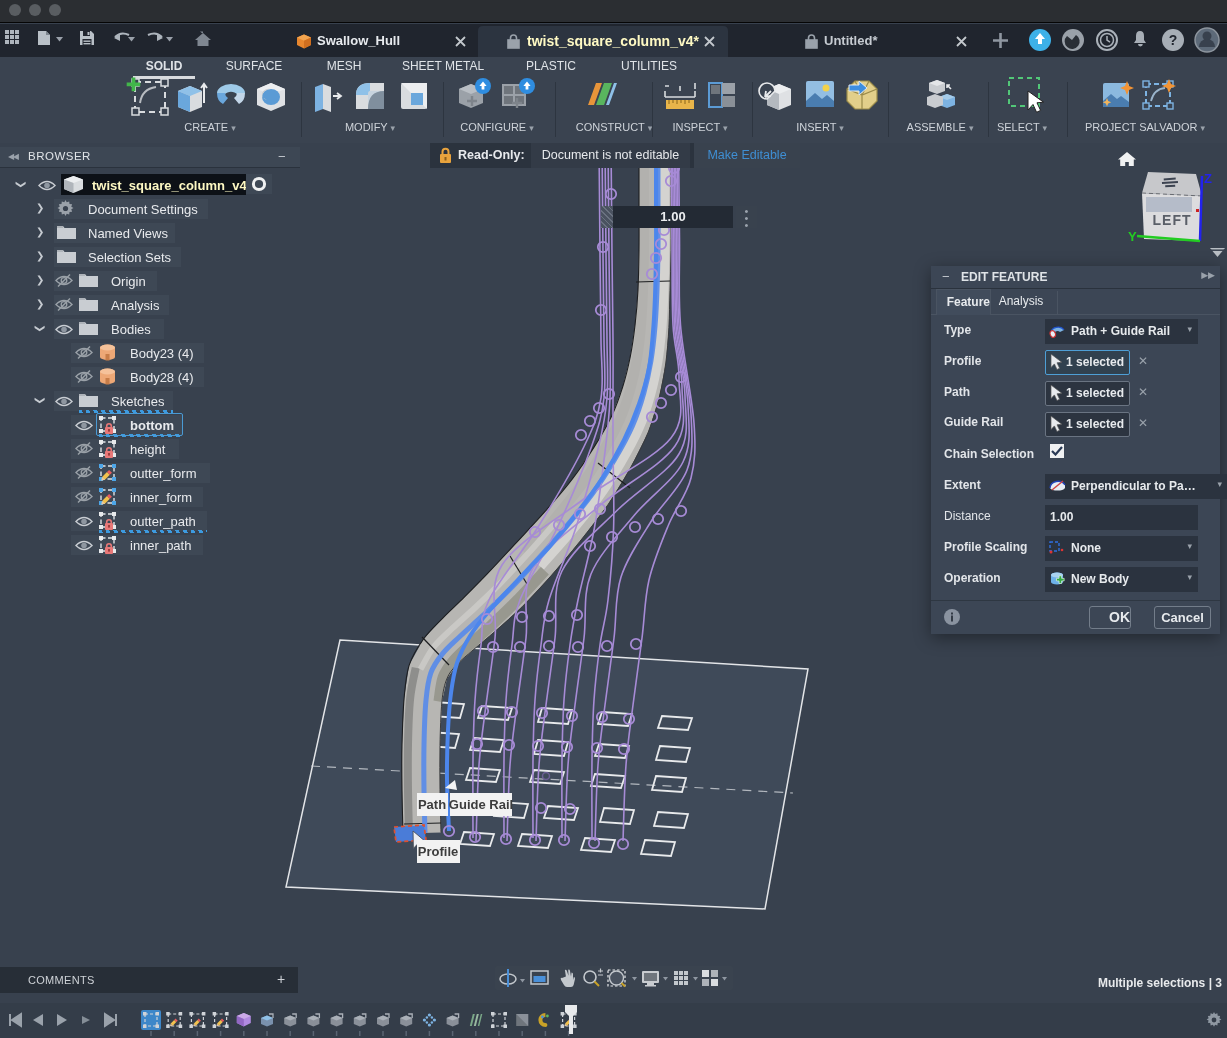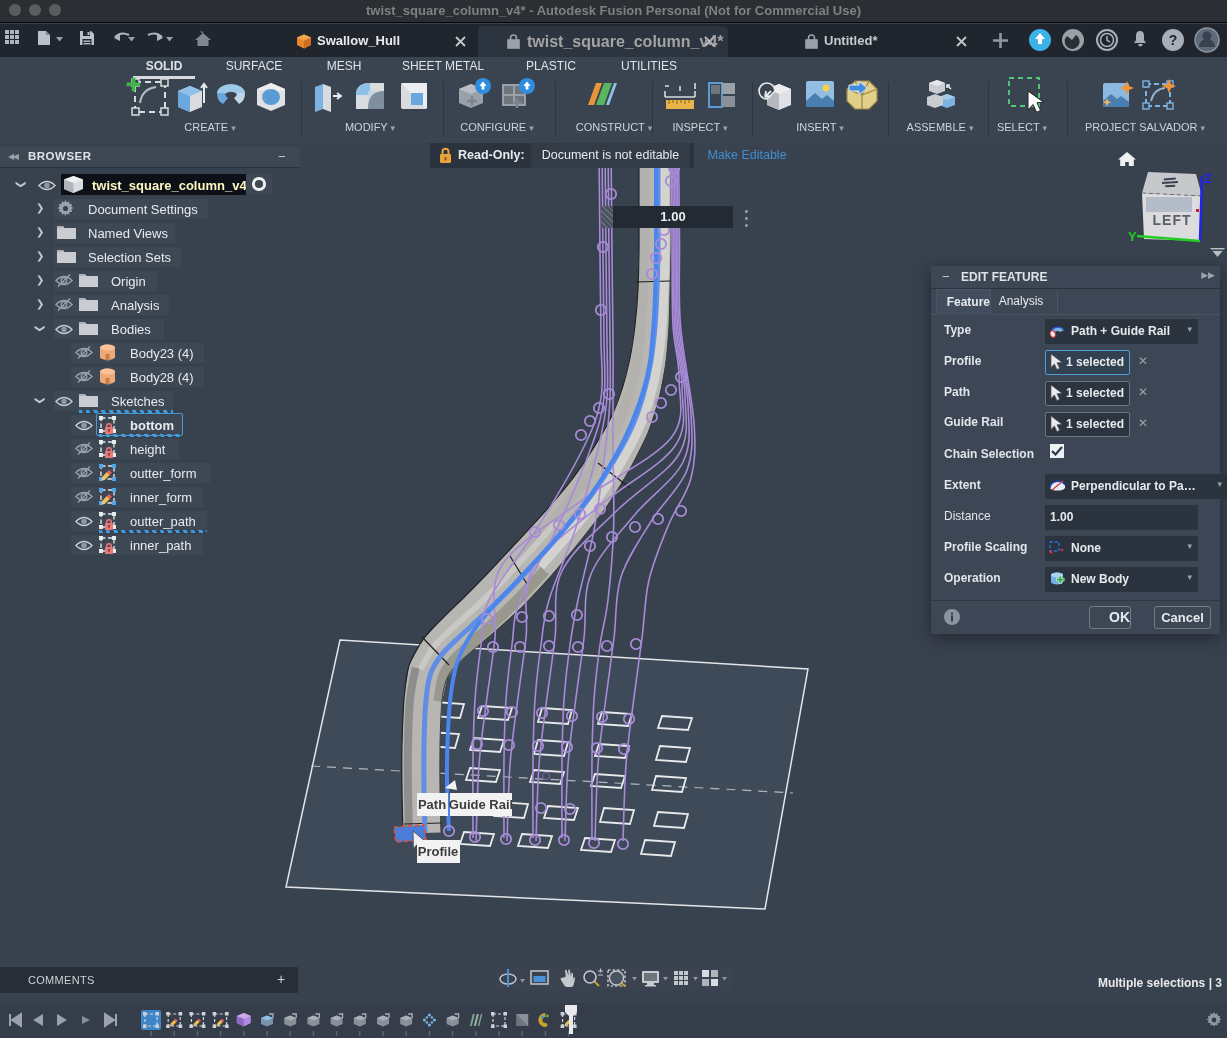--- a/index.html
+++ b/index.html
@@ -14,21 +14,20 @@
 .rsep{position:absolute;top:25px;height:55px;width:1px;background:#2d3540}
 .glabel{position:absolute;top:64px;font-size:11px;color:#ced3d9;text-align:center;white-space:nowrap}
 .glabel .car{color:#9aa2ab;font-size:9px}
 #designbtn{position:absolute;left:8px;top:16px;width:108px;height:48px;border:1px solid #5d6673;border-radius:4px;color:#e4e7ea;font-size:12px;font-weight:bold;text-align:center;line-height:46px}
 </style></head>
 <body>
 <div id="titlebar">
  <div class="tl" style="left:9px"></div>
     <div class="tl" style="left:29px"></div>
     <div class="tl" style="left:49px"></div>
- <div id="titletext">twist_square_column_v4* - Autodesk Fusion Personal (Not for Commercial Use)</div>
 </div>
 <div id="tabrow">
 <svg width="1227" height="33" style="position:absolute;left:0;top:0">
 
  <g fill="#aeb5bd">
   <g transform="translate(5,6)">
           <rect x="0" y="0" width="4" height="4"></rect>
           <rect x="5" y="0" width="4" height="4"></rect>
           <rect x="10" y="0" width="4" height="4"></rect>
           <rect x="0" y="5" width="4" height="4"></rect>
@@ -102,21 +101,21 @@
       <path d="M1107,12 v4.2 l3,2" stroke="#aab1b9" stroke-width="1.5" fill="none"></path>
  <path d="M1140,7 q4,0 4,5 l0,4 2,3 h-12 l2,-3 0,-4 q0,-5 4,-5 z M1138,20 a2.4,2.4 0 0 0 4.8,0 z" fill="#a7aeb6"></path>
  <circle cx="1173" cy="16" r="11" fill="#a7aeb6"></circle>
       <text x="1173" y="21" font-size="14" font-weight="bold" fill="#20252e" text-anchor="middle">?</text>
  <circle cx="1207" cy="16" r="12" fill="#5d6a79"></circle>
       <circle cx="1207" cy="12" r="4.5" fill="#38414e"></circle>
       <path d="M1199,23 a8,8 0 0 1 16,0 z" fill="#38414e"></path>
       <circle cx="1207" cy="16" r="12" fill="none" stroke="#8d959e" stroke-width="1.5"></circle>
 </svg>
 <div class="abs" style="left:317px;top:9px;font-size:13px;font-weight:bold;color:#e7eaee">Swallow_Hull</div>
-<div class="abs" style="left:527px;top:9px;font-size:16px;font-weight:bold;color:#a3a3a3">twist_square_column_v4*</div>
+<div class="abs" style="left:527px;top:9px;font-size:14px;font-weight:bold;color:#fef9c3">twist_square_column_v4*</div>
 <div class="abs" style="left:824px;top:9px;font-size:13px;font-weight:bold;color:#c6cbd1">Untitled*</div>
 </div>
 <div id="ribbon">
  <div class="wtab" style="left:133px;width:62px;font-weight:bold">SOLID<div style="position:absolute;left:0px;top:17px;width:62px;height:3px;background:#d8dbde"></div></div>
  <div class="wtab" style="left:213px;width:82px">SURFACE</div>
  <div class="wtab" style="left:312px;width:64px">MESH</div>
  <div class="wtab" style="left:394px;width:98px">SHEET METAL</div>
  <div class="wtab" style="left:510px;width:82px">PLASTIC</div>
  <div class="wtab" style="left:610px;width:78px">UTILITIES</div>
  <div class="glabel" style="left:160px;width:100px">CREATE <span class="car">▾</span></div>
@@ -444,21 +443,21 @@
  <text x="114" y="38" font-size="13" font-weight="bold" fill="#2222ee">Z</text>
  <line x1="47" y1="91" x2="110" y2="96" stroke="#22cc22" stroke-width="2.5"></line>
  <text x="38" y="96" font-size="13" font-weight="bold" fill="#22cc22">Y</text>
  <rect x="106" y="64" width="3" height="3" fill="#cc2222"></rect>
  <path d="M120,103 h15 l-7.5,9 z" fill="#b9bec4"></path>
     <path d="M120,105.2 h15" stroke="#38414e" stroke-width="1.5"></path>
 </svg>
 
 <div class="abs" style="left:0;top:147px;width:300px;height:21px;background:#3d4754;border-bottom:1px solid #2a323d">
  <span style="position:absolute;left:8px;top:5px;color:#9aa2ab;font-size:8px;letter-spacing:-1.5px">◀◀</span>
- <span style="position:absolute;left:28px;top:3px;color:#dfe3e7;font-size:11.5px;font-weight:bold;letter-spacing:0.5px">BROWSER</span>
+ <span style="position:absolute;left:28px;top:3px;color:#dfe3e7;font-size:11.5px;font-weight:normal;letter-spacing:0.5px">BROWSER</span>
  <span style="position:absolute;left:278px;top:2px;color:#c6cbd1;font-size:13px">−</span>
 </div>
 <div id="tree">
     <div class="abs" style="left:0;top:0;width:300px;height:420px">
       <div class="abs" style="left:17px;top:179px;width:10px;height:14px">
         <span style="position:absolute;top:0;color:#c6cbd1;font-size:10px;display:inline-block;transform:rotate(90deg)">❯</span>
       </div>
       <div class="abs" style="left:38px;top:178px"><svg width="18" height="13" viewBox="0 0 18 13">
           <path d="M1,6.5 Q9,-1.5 17,6.5 Q9,14.5 1,6.5 Z" fill="none" stroke="#c8ccd2" stroke-width="1.5"></path>
           <circle cx="9" cy="6.5" r="2.8" fill="#8f97a1"></circle>

